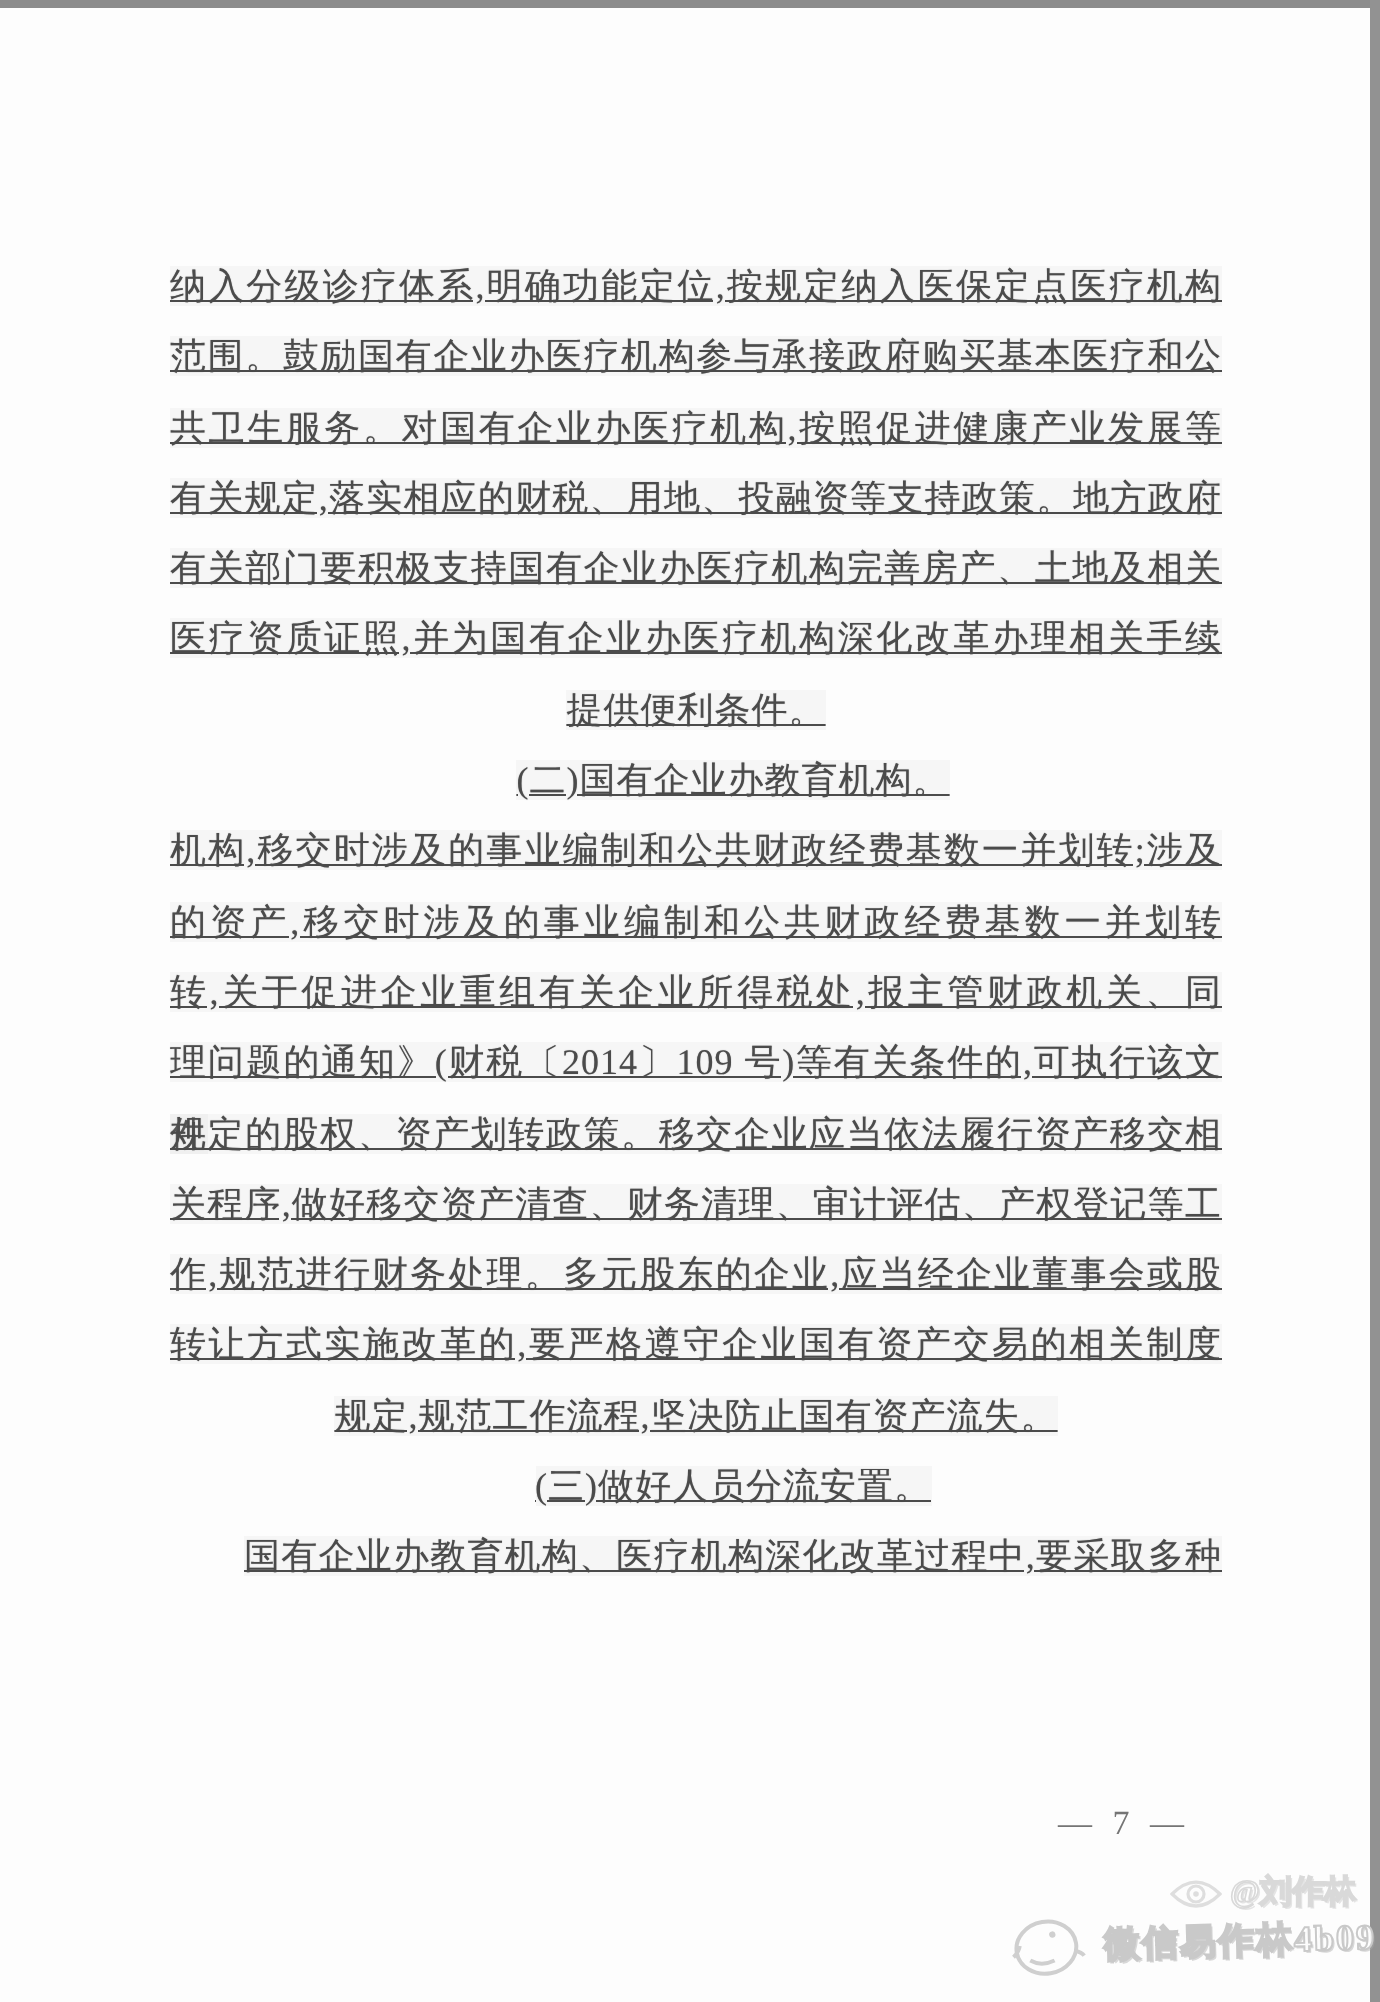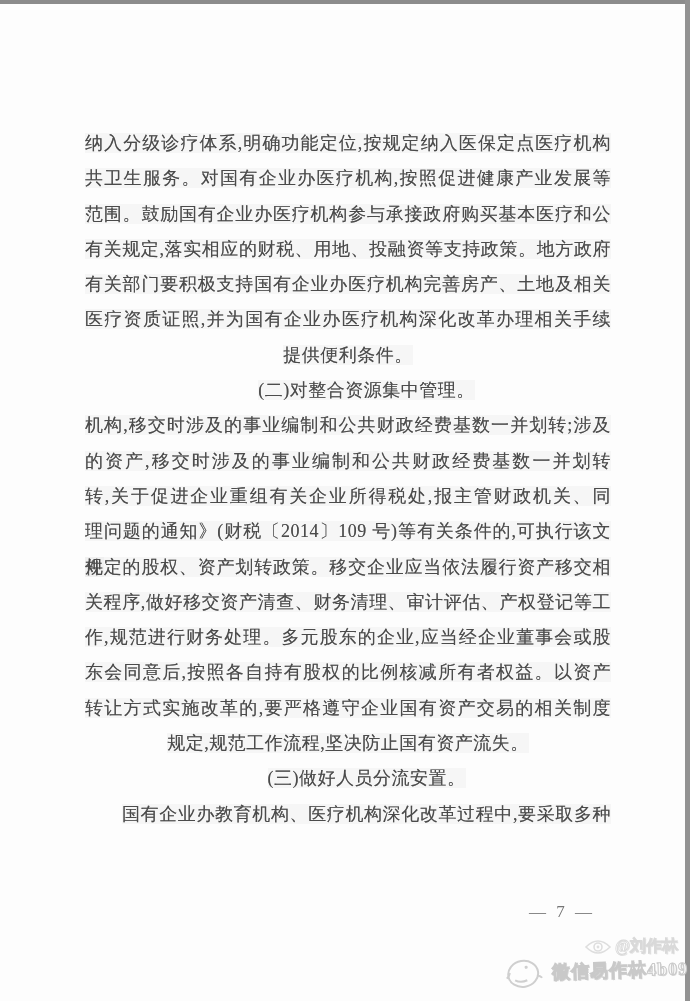--- a/index.html
+++ b/index.html
@@ -32,20 +32,21 @@
   .line{
     height:35.3px;
     line-height:35.3px;
     white-space:nowrap;
     text-align:center;
     letter-spacing:0.5px;
   }
   .line .ink{
     background:rgba(185,185,185,0.10);
     text-shadow:0 0 0.5px rgba(75,75,75,0.55);
+    text-decoration:underline;
   }
   .line.fill{
     white-space:normal;
     text-align:justify;
     text-align-last:justify;
   }
   .line.indent{ text-indent:37px; }
 
   .page-number{
     position:absolute;
@@ -95,35 +96,34 @@
 </head>
 <body>
 
 <div class="stage">
 
   <div class="edge-top"></div>
   <div class="edge-right"></div>
 
   <div id="text-block" class="text-block">
       <div class="line fill"><span class="ink">纳入分级诊疗体系,明确功能定位,按规定纳入医保定点医疗机构</span></div>
+      <div class="line fill"><span class="ink">范围。鼓励国有企业办医疗机构参与承接政府购买基本医疗和公</span></div>
       <div class="line fill"><span class="ink">共卫生服务。对国有企业办医疗机构,按照促进健康产业发展等</span></div>
-      <div class="line fill"><span class="ink">范围。鼓励国有企业办医疗机构参与承接政府购买基本医疗和公</span></div>
       <div class="line fill"><span class="ink">有关规定,落实相应的财税、用地、投融资等支持政策。地方政府</span></div>
       <div class="line fill"><span class="ink">有关部门要积极支持国有企业办医疗机构完善房产、土地及相关</span></div>
       <div class="line fill"><span class="ink">医疗资质证照,并为国有企业办医疗机构深化改革办理相关手续</span></div>
       <div class="line"><span class="ink">提供便利条件。</span></div>
-      <div class="line indent"><span class="ink">(二)对整合资源集中管理。</span></div>
+      <div class="line indent"><span class="ink">(二)国有企业办教育机构。</span></div>
       <div class="line fill"><span class="ink">机构,移交时涉及的事业编制和公共财政经费基数一并划转;涉及</span></div>
       <div class="line fill"><span class="ink">的资产,移交时涉及的事业编制和公共财政经费基数一并划转</span></div>
       <div class="line fill"><span class="ink">转,关于促进企业重组有关企业所得税处,报主管财政机关、同</span></div>
       <div class="line fill"><span class="ink">理问题的通知》(财税〔2014〕109 号)等有关条件的,可执行该文件</span></div>
       <div class="line fill"><span class="ink">规定的股权、资产划转政策。移交企业应当依法履行资产移交相</span></div>
       <div class="line fill"><span class="ink">关程序,做好移交资产清查、财务清理、审计评估、产权登记等工</span></div>
       <div class="line fill"><span class="ink">作,规范进行财务处理。多元股东的企业,应当经企业董事会或股</span></div>
-      <div class="line fill"><span class="ink">东会同意后,按照各自持有股权的比例核减所有者权益。以资产</span></div>
       <div class="line fill"><span class="ink">转让方式实施改革的,要严格遵守企业国有资产交易的相关制度</span></div>
       <div class="line"><span class="ink">规定,规范工作流程,坚决防止国有资产流失。</span></div>
       <div class="line indent"><span class="ink">(三)做好人员分流安置。</span></div>
       <div class="line indent fill"><span class="ink">国有企业办教育机构、医疗机构深化改革过程中,要采取多种</span></div>
     </div>
 
   <div class="page-number">— 7 —</div>
 
   <div class="wm">
     <svg class="wm-svg" width="46" height="42" viewBox="0 0 46 42">

